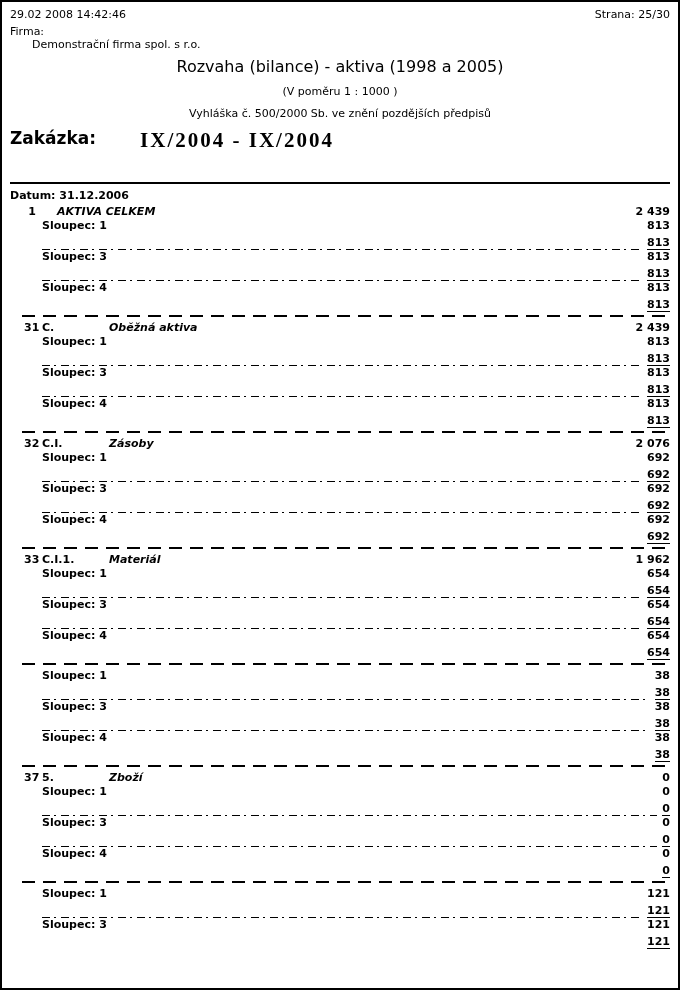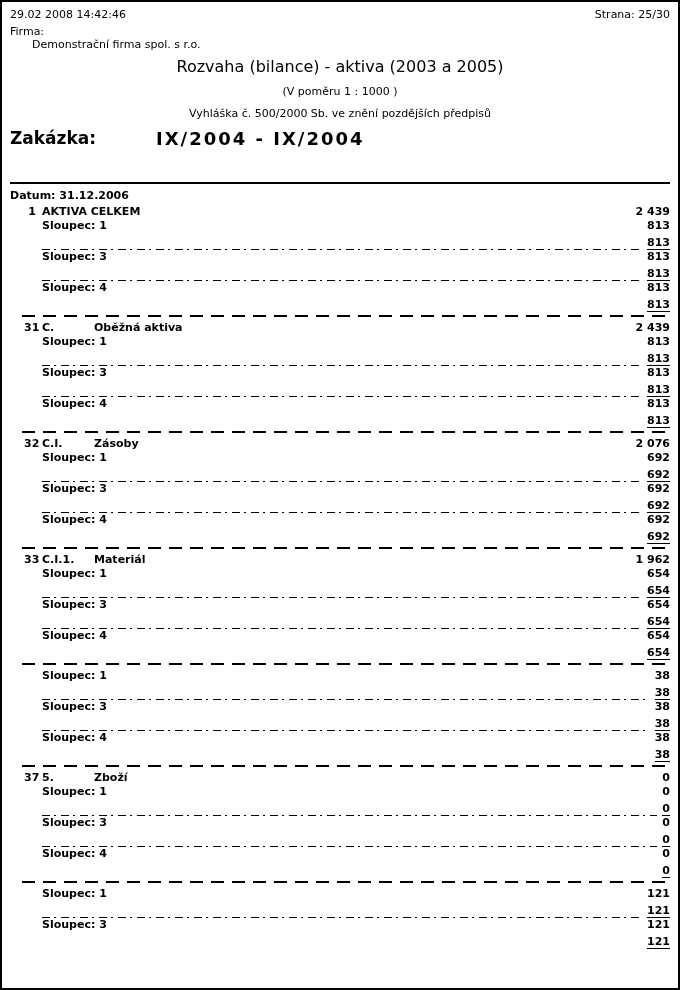--- a/index.html
+++ b/index.html
@@ -12,31 +12,31 @@
   
   .h-row1{display:flex;justify-content:space-between;font-size:11px;line-height:13px;}
   .h-row2{margin-top:4px;font-size:11px;line-height:13px;display:flex;flex-direction:column;}
   .h-row2 .company{margin-left:22px;}
   .title{margin-top:6px;text-align:center;font-size:16px;line-height:20px;}
   .subtitle{margin-top:8px;text-align:center;font-size:11px;line-height:13px;white-space:pre;}
   .decree{margin-top:9px;text-align:center;font-size:11px;line-height:13px;}
   .filter{margin-top:7px;text-align:center;font-size:11px;line-height:13px;white-space:pre;}
   .order{margin-top:8px;display:flex;align-items:flex-start;height:28px;}
   .order .olabel{font-size:17px;font-weight:bold;}
-  .order .ovalue{font-size:18px;font-weight:bold;margin-left:60px;letter-spacing:2px;}
+  .order .ovalue{font-size:21px;font-weight:bold;margin-left:44px;letter-spacing:2px;font-family:Liberation Serif, serif;}
   .thick-rule{margin-top:26px;height:2px;background:#000;}
   .datum{margin-top:5px;font-size:11px;font-weight:bold;line-height:14px;}
   
   .sections{margin-top:2px;font-size:11px;font-weight:bold;}
   .sec{margin-bottom:1px;}
   .sec-h{display:flex;align-items:baseline;line-height:14px;padding-left:14px;}
   .num{width:12px;text-align:right;flex:none;}
   .code{margin-left:6px;min-width:46px;flex:none;}
   .code:empty{min-width:0;margin-left:0;}
-  .nm{margin-left:6px;}
+  .nm{margin-left:21px;font-style:italic;}
   .tot{margin-left:auto;}
   .g-row1{display:flex;line-height:14px;padding-left:32px;}
   .g-val{margin-left:auto;}
   .g-row2{display:flex;align-items:flex-end;height:17px;padding-left:32px;}
   .leader{
     flex:1;height:1px;margin-right:5px;
     background:repeating-linear-gradient(90deg,#000 0 8px,transparent 8px 12px,#000 12px 14px,transparent 14px 19px);
   }
   .leader.hidden{visibility:hidden;}
   .u{border-bottom:1px solid #000;}
@@ -53,21 +53,21 @@
   <div class="h-row1">
     <span>29.02 2008 14:42:46</span>
     <span>Strana: 25/30</span>
   </div>
 
   <div class="h-row2">
     <span>Firma:</span>
     <span class="company">Demonstrační firma spol. s r.o.</span>
   </div>
 
-  <div class="title">Rozvaha (bilance) - aktiva (2003 a 2005)</div>
+  <div class="title">Rozvaha (bilance) - aktiva (1998 a 2005)</div>
   <div class="subtitle">(V poměru 1 : 1000 )</div>
   <div class="decree">Vyhláška č. 500/2000 Sb. ve znění pozdějších předpisů</div>
 
   <div class="order">
     <span class="olabel">Zakázka:</span>
     <span class="ovalue">IX/2004 - IX/2004</span>
   </div>
 
   <div class="thick-rule"></div>
 

